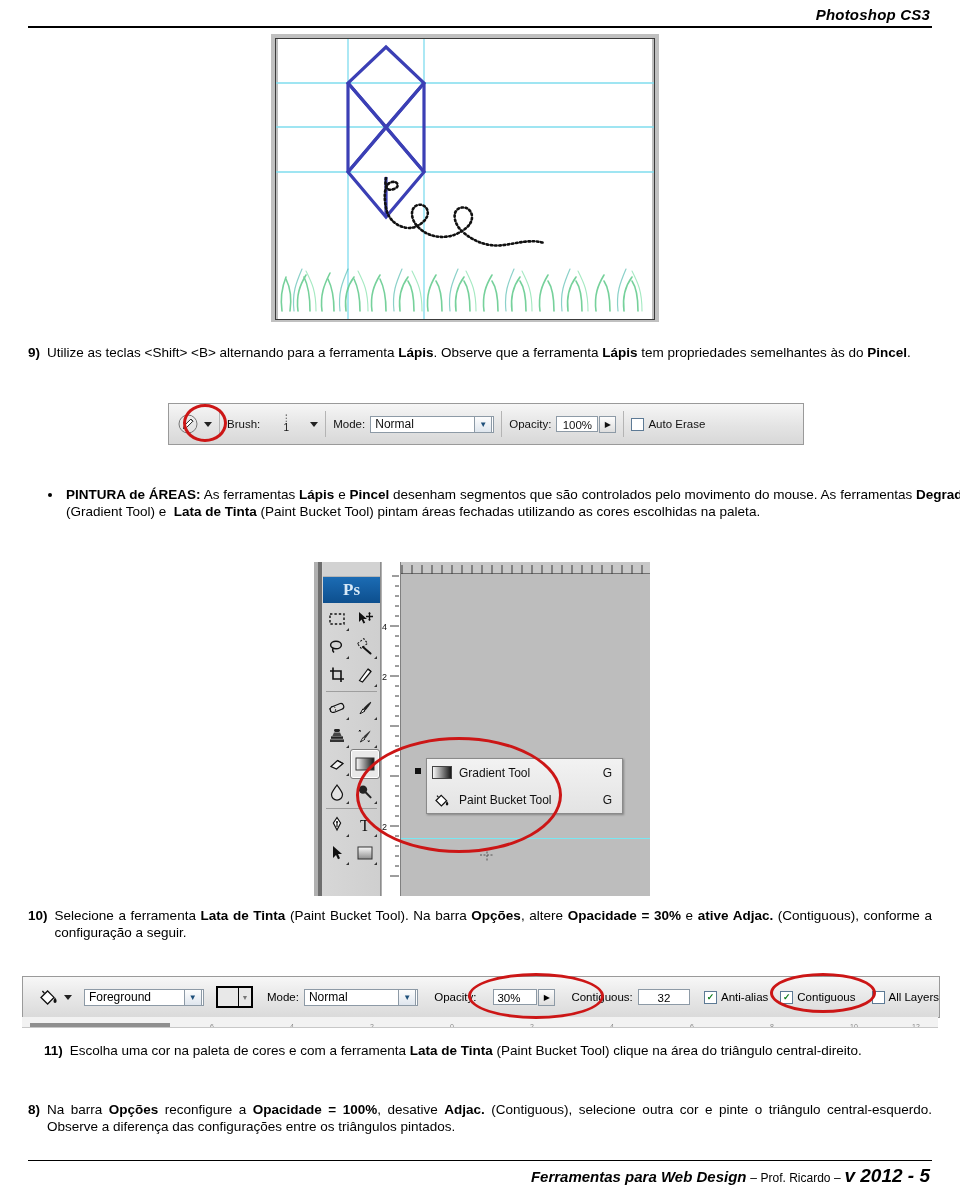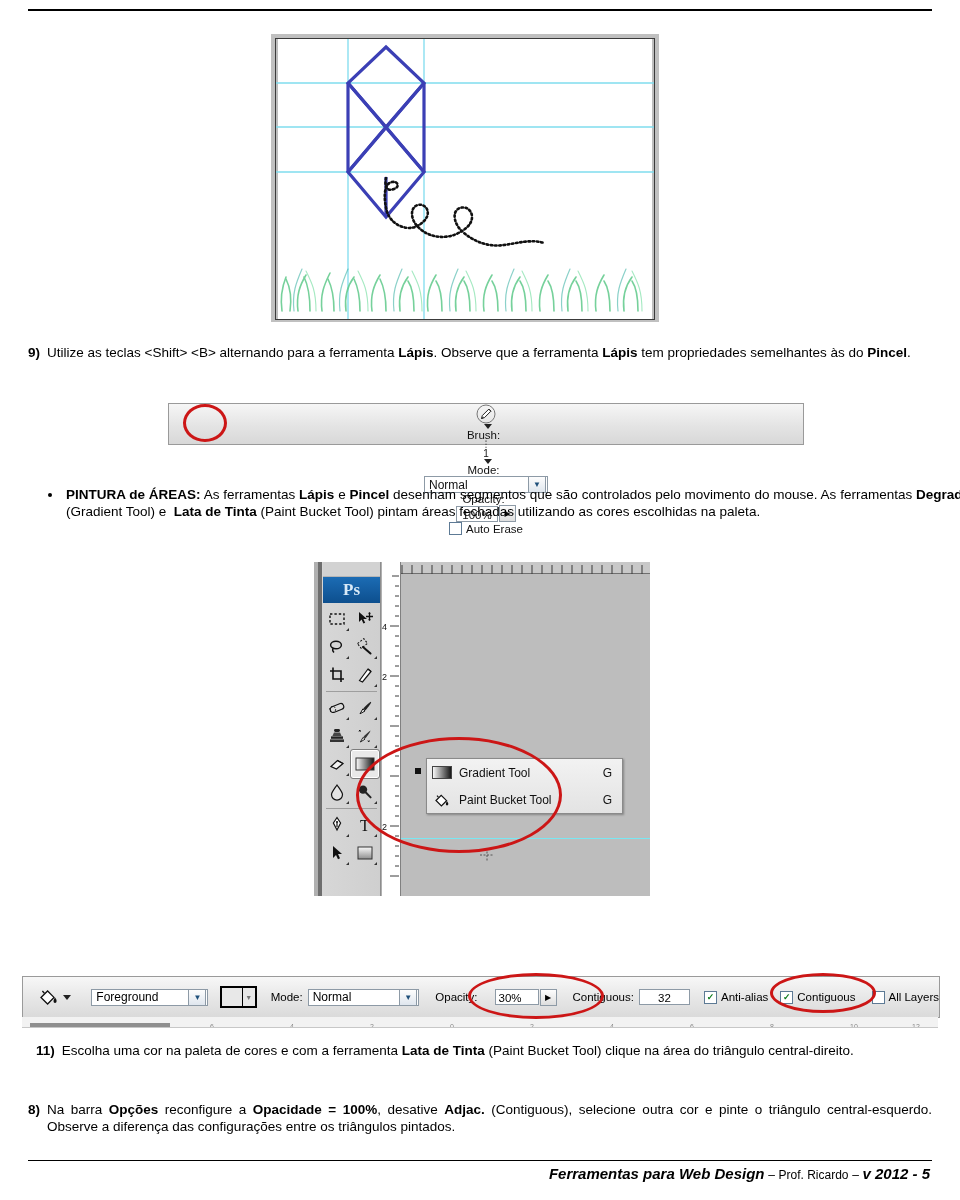--- a/index.html
+++ b/index.html
@@ -166,28 +166,29 @@
 
   
   .footer{position:absolute;left:28px;top:1160px;width:904px;}
   .footer-rule{border-top:1px solid #000;}
   .footer-text{
     text-align:right;font-size:13px;padding-top:4px;padding-right:2px;
     white-space:nowrap;
   }
   .footer-text .t1{font-style:italic;font-weight:bold;font-size:15px;}
   .footer-text .t2{font-size:12px;}
-  .footer-text .t3{font-style:italic;font-weight:bold;font-size:15px;}
+  .footer-text .t3{font-style:italic;font-weight:bold;font-size:19px;}
 </style>
 </head>
 <body>
 
 <div class="page">
 
   <div class="header">
+    <div class="header-title">Photoshop CS3</div>
     <div class="header-rule"></div>
   </div>
 
   <div class="fig-kite-outer"></div>
   <div class="fig-kite">
     <svg class="kite-svg" width="378" height="280" viewBox="0 0 378 280">
 
       <g stroke="#7fdcee" stroke-width="1.3">
         <line x1="72" y1="0" x2="72" y2="280"></line>
         <line x1="148" y1="0" x2="148" y2="280"></line>
@@ -266,21 +267,21 @@
     </svg>
   </div>
 
   <div class="para" style="left:28px;top:344px;width:904px;">
     <div class="hang">
       <span class="marker">9)</span>
       <span class="body">Utilize as teclas &lt;Shift&gt; &lt;B&gt; alternando para a ferramenta <b>Lápis</b>. Observe que a ferramenta <b>Lápis</b> tem propriedades semelhantes às do <b>Pincel</b>.</span>
     </div>
   </div>
 
-  <div class="optbar" style="left:168px;top:403px;width:622px;height:40px;padding:0 6px;flex-direction:column;">
+  <div class="optbar" style="left:168px;top:403px;width:622px;height:40px;padding:0 6px;">
     <div class="tool-btn">
       <svg width="20" height="20" viewBox="0 0 20 20">
         <circle cx="10" cy="10" r="9" fill="none" stroke="#777" stroke-width="1"></circle>
         <path d="M5.5 14.5 L6.3 11.6 L12.8 5.1 L14.9 7.2 L8.4 13.7 Z" fill="#fff" stroke="#222" stroke-width="1"></path>
         <path d="M12.8 5.1 L14.9 7.2" stroke="#222" stroke-width="1"></path>
         <path d="M5.5 14.5 L7.6 13.2" stroke="#222" stroke-width="1"></path>
       </svg>
     </div>
     <div class="tri-down"></div>
     <div class="sep"></div>
@@ -591,33 +592,39 @@
     <svg style="position:absolute;left:165px;top:285px;" width="16" height="16">
       <g stroke="#555" stroke-width="1" stroke-dasharray="2 1.5">
         <line x1="8" y1="1" x2="8" y2="15"></line>
           <line x1="1" y1="8" x2="15" y2="8"></line>
       </g>
     </svg>
   </div>
 
   <div class="ring" style="left:356px;top:737px;width:206px;height:116px;"></div>
 
+  <div class="para" style="left:28px;top:907px;width:904px;">
+    <div class="hang">
+      <span class="marker">10)</span>
+      <span class="body">Selecione a ferramenta <b>Lata de Tinta</b> (Paint Bucket Tool). Na barra <b>Opções</b>, altere <b>Opacidade = 30%</b> e <b>ative Adjac.</b> (Contiguous), conforme a configuração a seguir.</span>
+    </div>
+  </div>
 
   <div class="pb-bar">
     <div class="tool-btn" style="margin-left:14px;">
       <svg width="22" height="20" viewBox="0 0 22 20">
         <path d="M3 10.5 L9.6 4 L16 10.4 L9.6 17 Z" fill="#fff" stroke="#111" stroke-width="1.3"></path>
         <path d="M6.4 6.2 L4.4 4" stroke="#111" stroke-width="1.3"></path>
         <path d="M17 10.6 C19.2 13 19 16 17 16 C15.2 16 15 13.2 17 10.6Z" fill="#111"></path>
       </svg>
     </div>
     <div class="tri-down"></div>
     <div class="sep"></div>
 
-    <div class="combo" style="width:130px;margin-left:20px;">
+    <div class="combo" style="width:130px;margin-left:12px;">
       <span class="txt">Foreground</span>
       <span class="arrow">▼</span>
     </div>
 
     <div class="swatch-box" style="margin-left:12px;">
       <span class="dd">▼</span>
     </div>
 
     <span class="opt-label" style="margin-left:14px;">Mode:</span>
     <div class="combo" style="width:124px;">
@@ -666,21 +673,21 @@
           <text x="748" y="8">8</text>
         <text x="828" y="8">10</text>
           <text x="890" y="8">12</text>
       </g>
       <rect x="8" y="2" width="140" height="5" fill="#8f8f8f"></rect>
     </svg>
   </div>
   <div class="ring" style="left:468px;top:973px;width:136px;height:46px;"></div>
   <div class="ring" style="left:770px;top:973px;width:106px;height:40px;"></div>
 
-  <div class="para" style="left:36px;top:1042px;width:904px;">
+  <div class="para" style="left:44px;top:1042px;width:904px;">
     <div class="hang">
       <span class="marker">11)</span>
       <span class="body">Escolha uma cor na paleta de cores e com a ferramenta <b>Lata de Tinta</b> (Paint Bucket Tool) clique na área do triângulo central-direito.</span>
     </div>
   </div>
 
   <div class="para" style="left:28px;top:1101px;width:904px;">
     <div class="hang">
       <span class="marker">8)</span>
       <span class="body">Na barra <b>Opções</b> reconfigure a <b>Opacidade = 100%</b>, desative <b>Adjac.</b> (Contiguous), selecione outra cor e pinte o triângulo central-esquerdo. Observe a diferença das configurações entre os triângulos pintados.</span>

